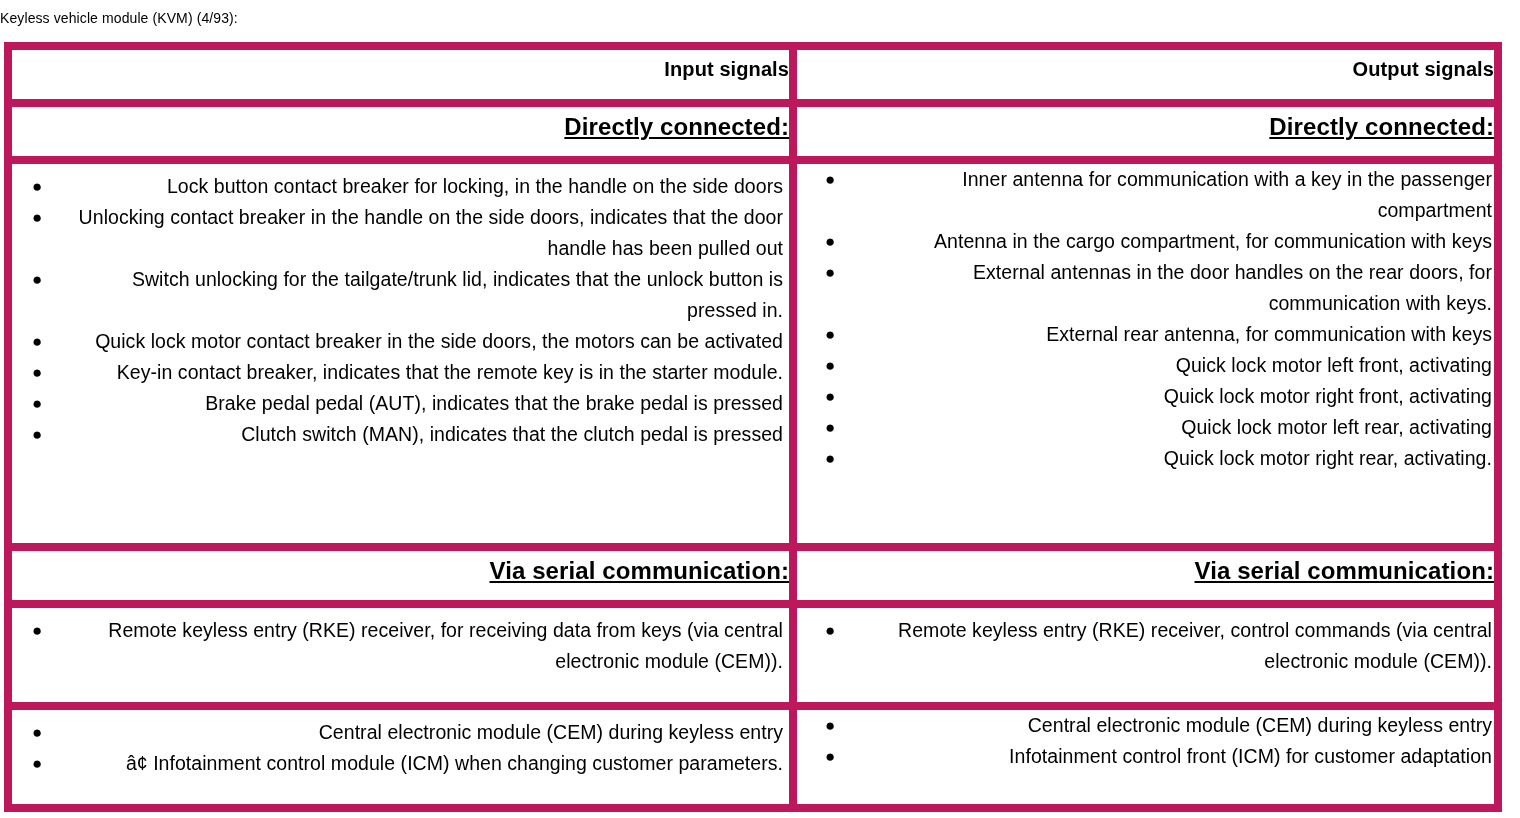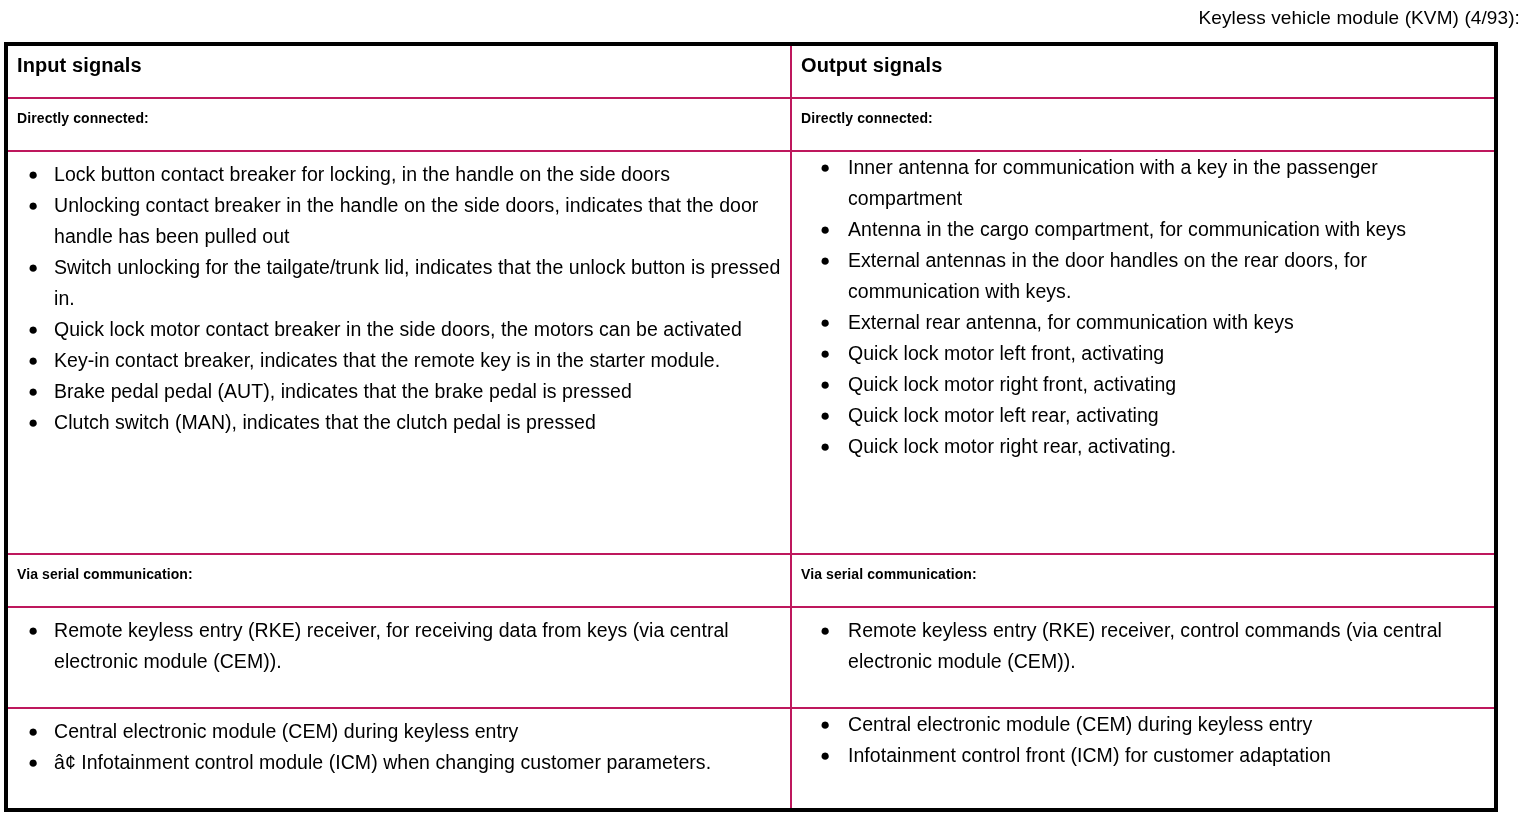--- a/index.html
+++ b/index.html
@@ -16,22 +16,22 @@
   }
 
   .page {
     position: relative;
     width: 1520px;
     height: 818px;
     box-sizing: border-box;
   }
 
   .caption {
-    text-align: right;
-    font-size: 19px;
+    text-align: left;
+    font-size: 14px;
     line-height: 22px;
     padding-top: 7px;
     padding-bottom: 7px;
     letter-spacing: 0.1px;
     color: #000;
   }
 
   .tablewrap {
     position: absolute;
     left: 4px;
@@ -44,45 +44,47 @@
   table.signals {
     width: 100%;
     height: 100%;
     border-collapse: collapse;
     table-layout: fixed;
     border: 4px solid #000;
     box-sizing: border-box;
   }
 
   table.signals td {
-    border: 2px solid #be185d;
+    border: 8px solid #be185d;
     vertical-align: top;
     padding: 0;
     box-sizing: border-box;
+    text-align: right;
   }
 
   col.c-left { width: 785px; }
   col.c-right { width: 705px; }
 
   .hd {
     font-weight: bold;
     font-size: 20px;
     line-height: 23px;
     padding: 8px 0 8px 9px;
     white-space: nowrap;
     letter-spacing: 0.1px;
   }
 
   .subhd {
     font-weight: bold;
-    font-size: 14px;
+    font-size: 24px;
     line-height: 23px;
     padding: 8px 0 8px 9px;
     white-space: nowrap;
     letter-spacing: 0.1px;
+    text-decoration: underline;
   }
 
   ul.blist {
     list-style: none;
     margin: 0;
     padding: 7px 6px 7px 14px;
   }
 
   ul.blist.centered {
     padding-top: 0;

